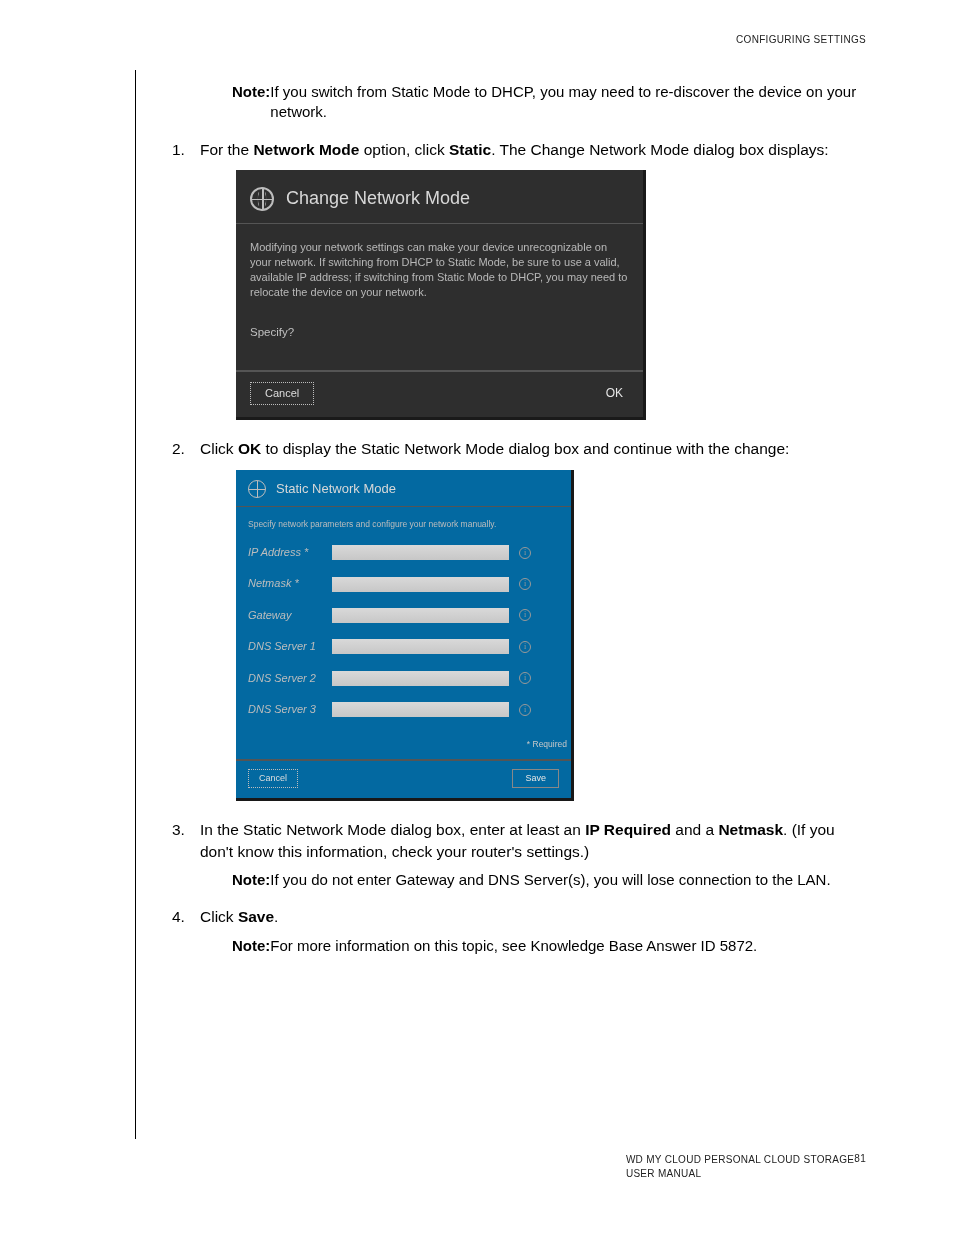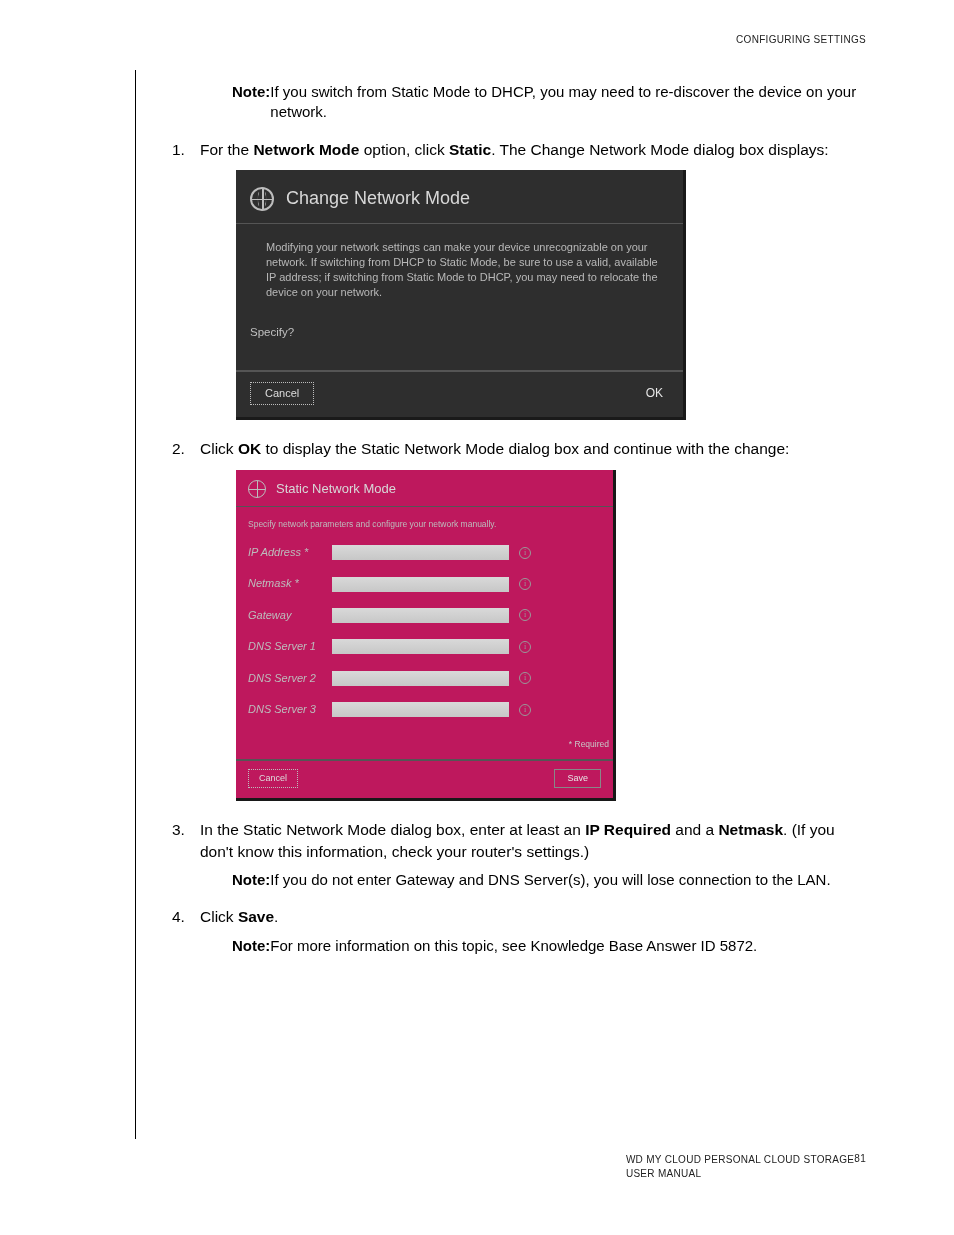--- a/index.html
+++ b/index.html
@@ -56,21 +56,21 @@
     line-height: 1.4;
   }
   ol.steps > li .num {
     position: absolute;
     left: 0;
     top: 0;
   }
   .bold { font-weight: bold; }
   .dialog1-wrap { margin: 10px 0 18px 36px; }
   .dialog1 {
-    width: 450px;
+    width: 410px;
     background: #2e2e2e;
     border-right: 3px solid #1a1a1a;
     border-bottom: 3px solid #1a1a1a;
     color: #cfcfcf;
     font-family: Arial, sans-serif;
   }
   .dlg-head1 {
     display: flex;
     align-items: center;
     gap: 12px;
@@ -96,21 +96,21 @@
     position: absolute; inset:0;
     border: 1.5px solid transparent;
     border-left-color: #bdbdbd;
     border-right-color: #bdbdbd;
     border-radius: 50%;
     transform: scaleX(0.45);
   }
   .dlg-title1 { font-size: 18px; color: #d8d8d8; }
   .dlg-sep { border-top: 1px solid #555; }
   .dlg-body1 {
-    padding: 16px 14px 4px 30px;
+    padding: 16px 14px 4px 14px;
     font-size: 11px;
     line-height: 1.35;
     color: #b8b8b8;
   }
   .dlg-continue { padding: 20px 14px 30px 14px; font-size: 11.5px; color:#c0c0c0; }
   .dlg-footer1 {
     border-top: 1px solid #555;
     display: flex;
     justify-content: space-between;
     align-items: center;
@@ -119,22 +119,22 @@
   .btn-cancel1 {
     border: 1px dotted #bdbdbd;
     padding: 3px 14px;
     font-size: 11px;
     color:#ddd;
   }
   .btn-ok1 { font-size: 12px; color:#e6e6e6; padding-right:6px; }
 
   .dialog2-wrap { margin: 10px 0 18px 36px; }
   .dialog2 {
-    width: 380px;
-    background: #be185d;
+    width: 338px;
+    background: #0369a1;
     border-right: 3px solid #181818;
     border-bottom: 3px solid #181818;
     color: #cfcfcf;
   }
   .dlg-head2 {
     display:flex; align-items:center; gap:10px;
     padding: 10px 12px 8px 12px;
   }
   .globe-sm {
     width: 18px; height: 18px; border:1.5px solid #bdbdbd; border-radius:50%;

